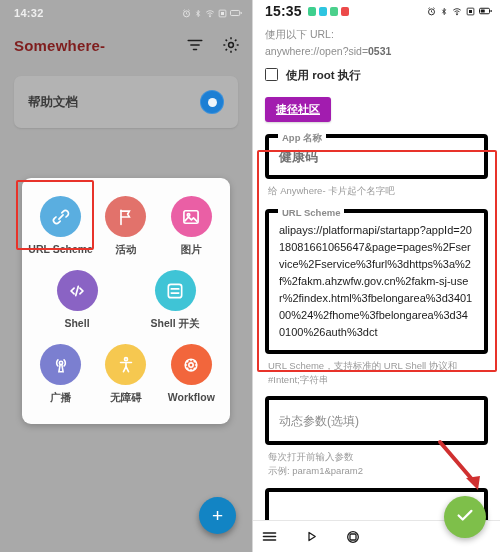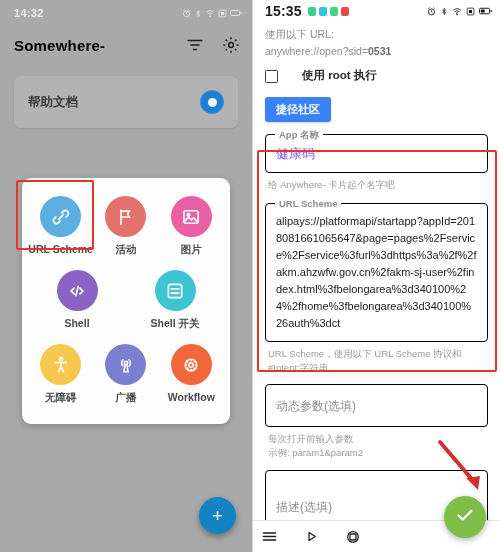--- a/index.html
+++ b/index.html
@@ -24,21 +24,21 @@
     padding: 0 10px 0 14px; color: #f0f0f0;
   }
   .l-time { font-size: 11px; font-weight: 700; letter-spacing: .3px; color:#efefef; }
   .l-status-icons { margin-left: auto; display: flex; align-items: center; gap: 3px; }
   .l-status-icons svg { display: block; }
 
   .l-appbar {
     height: 38px; display: flex; align-items: center;
     padding: 0 12px 0 14px;
   }
-  .l-title { font-size: 15px; font-weight: 700; color: #000000; letter-spacing: .2px; }
+  .l-title { font-size: 15px; font-weight: 700; color: #7f1d1d; letter-spacing: .2px; }
   .l-appbar-actions { margin-left: auto; display: flex; align-items: center; gap: 18px; }
   .l-appbar-actions svg { display: block; }
 
   .help-card {
     margin: 12px 14px 0 14px;
     height: 52px;
     background: #b3b3b3;
     border-radius: 7px;
     display: flex; align-items: center;
     padding: 0 14px;
@@ -110,47 +110,48 @@
   .r-notifs { display: flex; align-items: center; gap: 3px; margin-left: 6px; }
   .r-notif { width: 8px; height: 9px; border-radius: 2px; }
   .r-sys-icons { margin-left: auto; display: flex; align-items: center; gap: 4px; }
   .r-sys-icons svg { display: block; }
 
   .r-content { padding: 4px 12px 0 12px; position: relative; }
 
   .url-info { color: #8e8e8e; font-size: 10.5px; line-height: 16.5px; }
   .url-info .b { color: #6d6d6d; font-weight: 700; margin-top: 32px; }
 
-  .root-row { display: flex; align-items: flex-end; gap: 24px; margin-top: 9px; }
+  .root-row { display: flex; align-items: flex-start; gap: 8px; margin-top: 9px; }
   .root-box {
     width: 13px; height: 13px; border: 1.6px solid #3d3d3d; border-radius: 1.5px;
     background: #fff; flex: 0 0 13px;
   }
   .root-label { font-size: 11.5px; color: #2b2b2b; font-weight: 600; }
 
   .community-btn {
     display: inline-block; margin-top: 14px;
-    background: #3b82f6; color: #fff;
+    background: #a21caf; color: #fff;
     font-size: 11px; font-weight: 700;
     padding: 5px 11px; border-radius: 3px;
     box-shadow: 0 1px 2px rgba(0,0,0,.18);
+    text-decoration: underline;
   }
 
   .field {
     position: relative;
-    border: 1px solid #000000; border-radius: 4px;
+    border: 4px solid #000000; border-radius: 4px;
     padding: 9px 10px;
     background: #fff;
   }
   .field-legend {
     position: absolute; top: -6px; left: 9px;
     background: #fff; padding: 0 4px;
     font-size: 9.5px; color: #8b8b8b; font-weight: 600;
   }
-  .field-value { font-size: 13px; color: #8b5cf6; font-weight: 400; }
+  .field-value { font-size: 13px; color: #737373; font-weight: 700; }
   .field-placeholder { font-size: 12px; color: #8d8d8d; }
   .helper { font-size: 9.5px; color: #9a9a9a; line-height: 14px; margin: 5px 0 0 3px; }
 
   .url-block {
     margin-top: 11px;
   }
   .url-text {
     font-size: 11px; color: #1b1b1b; font-weight: 400;
     line-height: 17px; word-break: break-all;
     white-space: pre-wrap;
@@ -307,39 +308,39 @@
                 <path d="M7.5 9.5h9"></path>
                 <path d="M7.5 14.5h9"></path>
             </svg>
           </span>
           <span class="g-label">Shell 开关</span>
         </div>
       </div>
 
       <div class="grid-row">
         <div class="grid-cell">
+          <span class="g-icon" style="background:#7b7fd0">
+            <svg width="20" height="20" viewBox="0 0 24 24" fill="none" stroke="#fff" stroke-width="1.9" stroke-linecap="round">
+              <circle cx="12" cy="9.5" r="2"></circle>
+              <path d="M8.3 5.8a5.2 5.2 0 0 0 0 7.4M15.7 5.8a5.2 5.2 0 0 1 0 7.4"></path>
+              <path d="M11 11.5L9.5 20h5L13 11.5"></path>
+            </svg>
+          </span>
+          <span class="g-label">广播</span>
+        </div>
+        <div class="grid-cell">
           <span class="g-icon" style="background:#f6c850">
             <svg width="20" height="20" viewBox="0 0 24 24" fill="none" stroke="#fff" stroke-width="2" stroke-linecap="round">
               <circle cx="12" cy="5" r="1.8"></circle>
                 <path d="M5.5 9h13"></path>
                 <path d="M12 9v5"></path>
                 <path d="M12 14l-3 6M12 14l3 6"></path>
             </svg>
           </span>
           <span class="g-label">无障碍</span>
-        </div>
-        <div class="grid-cell">
-          <span class="g-icon" style="background:#7b7fd0">
-            <svg width="20" height="20" viewBox="0 0 24 24" fill="none" stroke="#fff" stroke-width="1.9" stroke-linecap="round">
-              <circle cx="12" cy="9.5" r="2"></circle>
-              <path d="M8.3 5.8a5.2 5.2 0 0 0 0 7.4M15.7 5.8a5.2 5.2 0 0 1 0 7.4"></path>
-              <path d="M11 11.5L9.5 20h5L13 11.5"></path>
-            </svg>
-          </span>
-          <span class="g-label">广播</span>
         </div>
         <div class="grid-cell">
           <span class="g-icon" style="background:#f2663c">
             <svg width="20" height="20" viewBox="0 0 24 24" fill="none" stroke="#fff" stroke-width="1.9">
               <circle cx="12" cy="12" r="7"></circle>
                 <circle cx="12" cy="12" r="2.6"></circle>
               <path d="M12 5v2.4M12 16.6V19M5 12h2.4M16.6 12H19M7 7l1.7 1.7M15.3 15.3L17 17M17 7l-1.7 1.7M8.7 15.3L7 17"></path>
             </svg>
           </span>
           <span class="g-label">Workflow</span>
@@ -423,21 +424,21 @@
       <div class="field">
         <span class="field-legend">App 名称</span>
         <span class="field-value">健康码</span>
       </div>
       <div class="helper">给 Anywhere- 卡片起个名字吧</div>
 
       <div class="field url-block">
         <span class="field-legend">URL Scheme</span>
         <div class="url-text">alipays://platformapi/startapp?appId=2018081661065647&amp;page=pages%2Fservice%2Fservice%3furl%3dhttps%3a%2f%2fakm.ahzwfw.gov.cn%2fakm-sj-user%2findex.html%3fbelongarea%3d340100%24%2fhome%3fbelongarea%3d340100%26auth%3dct</div>
       </div>
-      <div class="helper">URL Scheme，使用以下 URL Scheme 协议和 #Intent;字符串</div>
+      <div class="helper">URL Scheme，支持标准的 URL Shell 协议和 #Intent;字符串</div>
 
       <div style="height:9px"></div>
 
       <div class="field" style="padding:11px 10px">
         <span class="field-placeholder">动态参数(选填)</span>
       </div>
       <div class="helper">
         <div>每次打开前输入参数</div>
         <div>示例: param1&amp;param2</div>
       </div>

